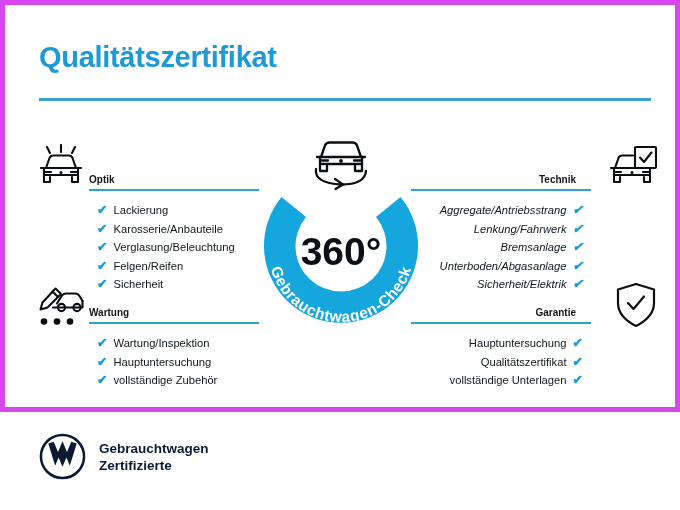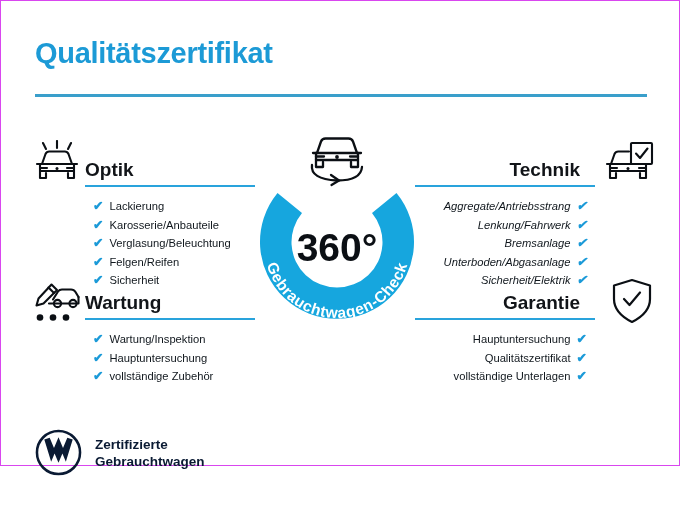--- a/index.html
+++ b/index.html
@@ -4,23 +4,23 @@
 <style>
   html,body{margin:0;padding:0;}
   body{
     width:680px;height:510px;
     background:#ffffff;
     font-family:"Liberation Sans", sans-serif;
     overflow:hidden;
   }
   #page{
     position:relative;
-    width:680px;height:466px;
+    width:680px;height:412px;
     box-sizing:border-box;
-    border:1px solid #d946ef;
+    border:5px solid #d946ef;
     background:#fff;
     padding-left:24px;
   }
 
   
   #title{
     position:absolute;left:34px;top:36px;
     font-size:29px;font-weight:bold;
     color:#1C9AD6;
     letter-spacing:-0.3px;
@@ -31,21 +31,21 @@
     width:612px;height:3px;
     background:#3A9FCB;
   }
 
   
   .block{position:absolute;}
 
   .head-row{position:relative;height:30px;}
   .head-label{
     position:absolute;bottom:2px;
-    font-size:19px;font-weight:bold;color:#111418;
+    font-size:10px;font-weight:bold;color:#111418;
     white-space:nowrap;
   }
   .block.left .head-label{left:0;}
   .block.right .head-label{right:15px;}
 
   .head-rule{
     position:absolute;top:32px;height:2px;background:#29A3DC;
   }
   .block.left .head-rule{left:0;}
   .block.right .head-rule{right:0;}
@@ -283,18 +283,18 @@
       <path d="M31 43 L39 48.5 L31.5 53"></path>
     </svg>
   </div>
 
   <div id="footer">
     <svg id="vw-mark" viewBox="0 0 48 48" fill="none">
       <circle cx="24" cy="24" r="22" stroke="#0A1A33" stroke-width="2.6" fill="none"></circle>
       <path d="M24 8.5 L28.6 19.5 L33 8.9 L38.5 10.8 L31.5 33.5 L28 25 L24 34.5 L20 25 L16.5 33.5 L9.5 10.8 L15 8.9 L19.4 19.5 Z" fill="#0A1A33"></path>
     </svg>
     <div id="footer-text">
+      <div>Gebrauchtwagen</div>
       <div>Zertifizierte</div>
-      <div>Gebrauchtwagen</div>
     </div>
   </div>
 
 </div>
 
 </body></html>

